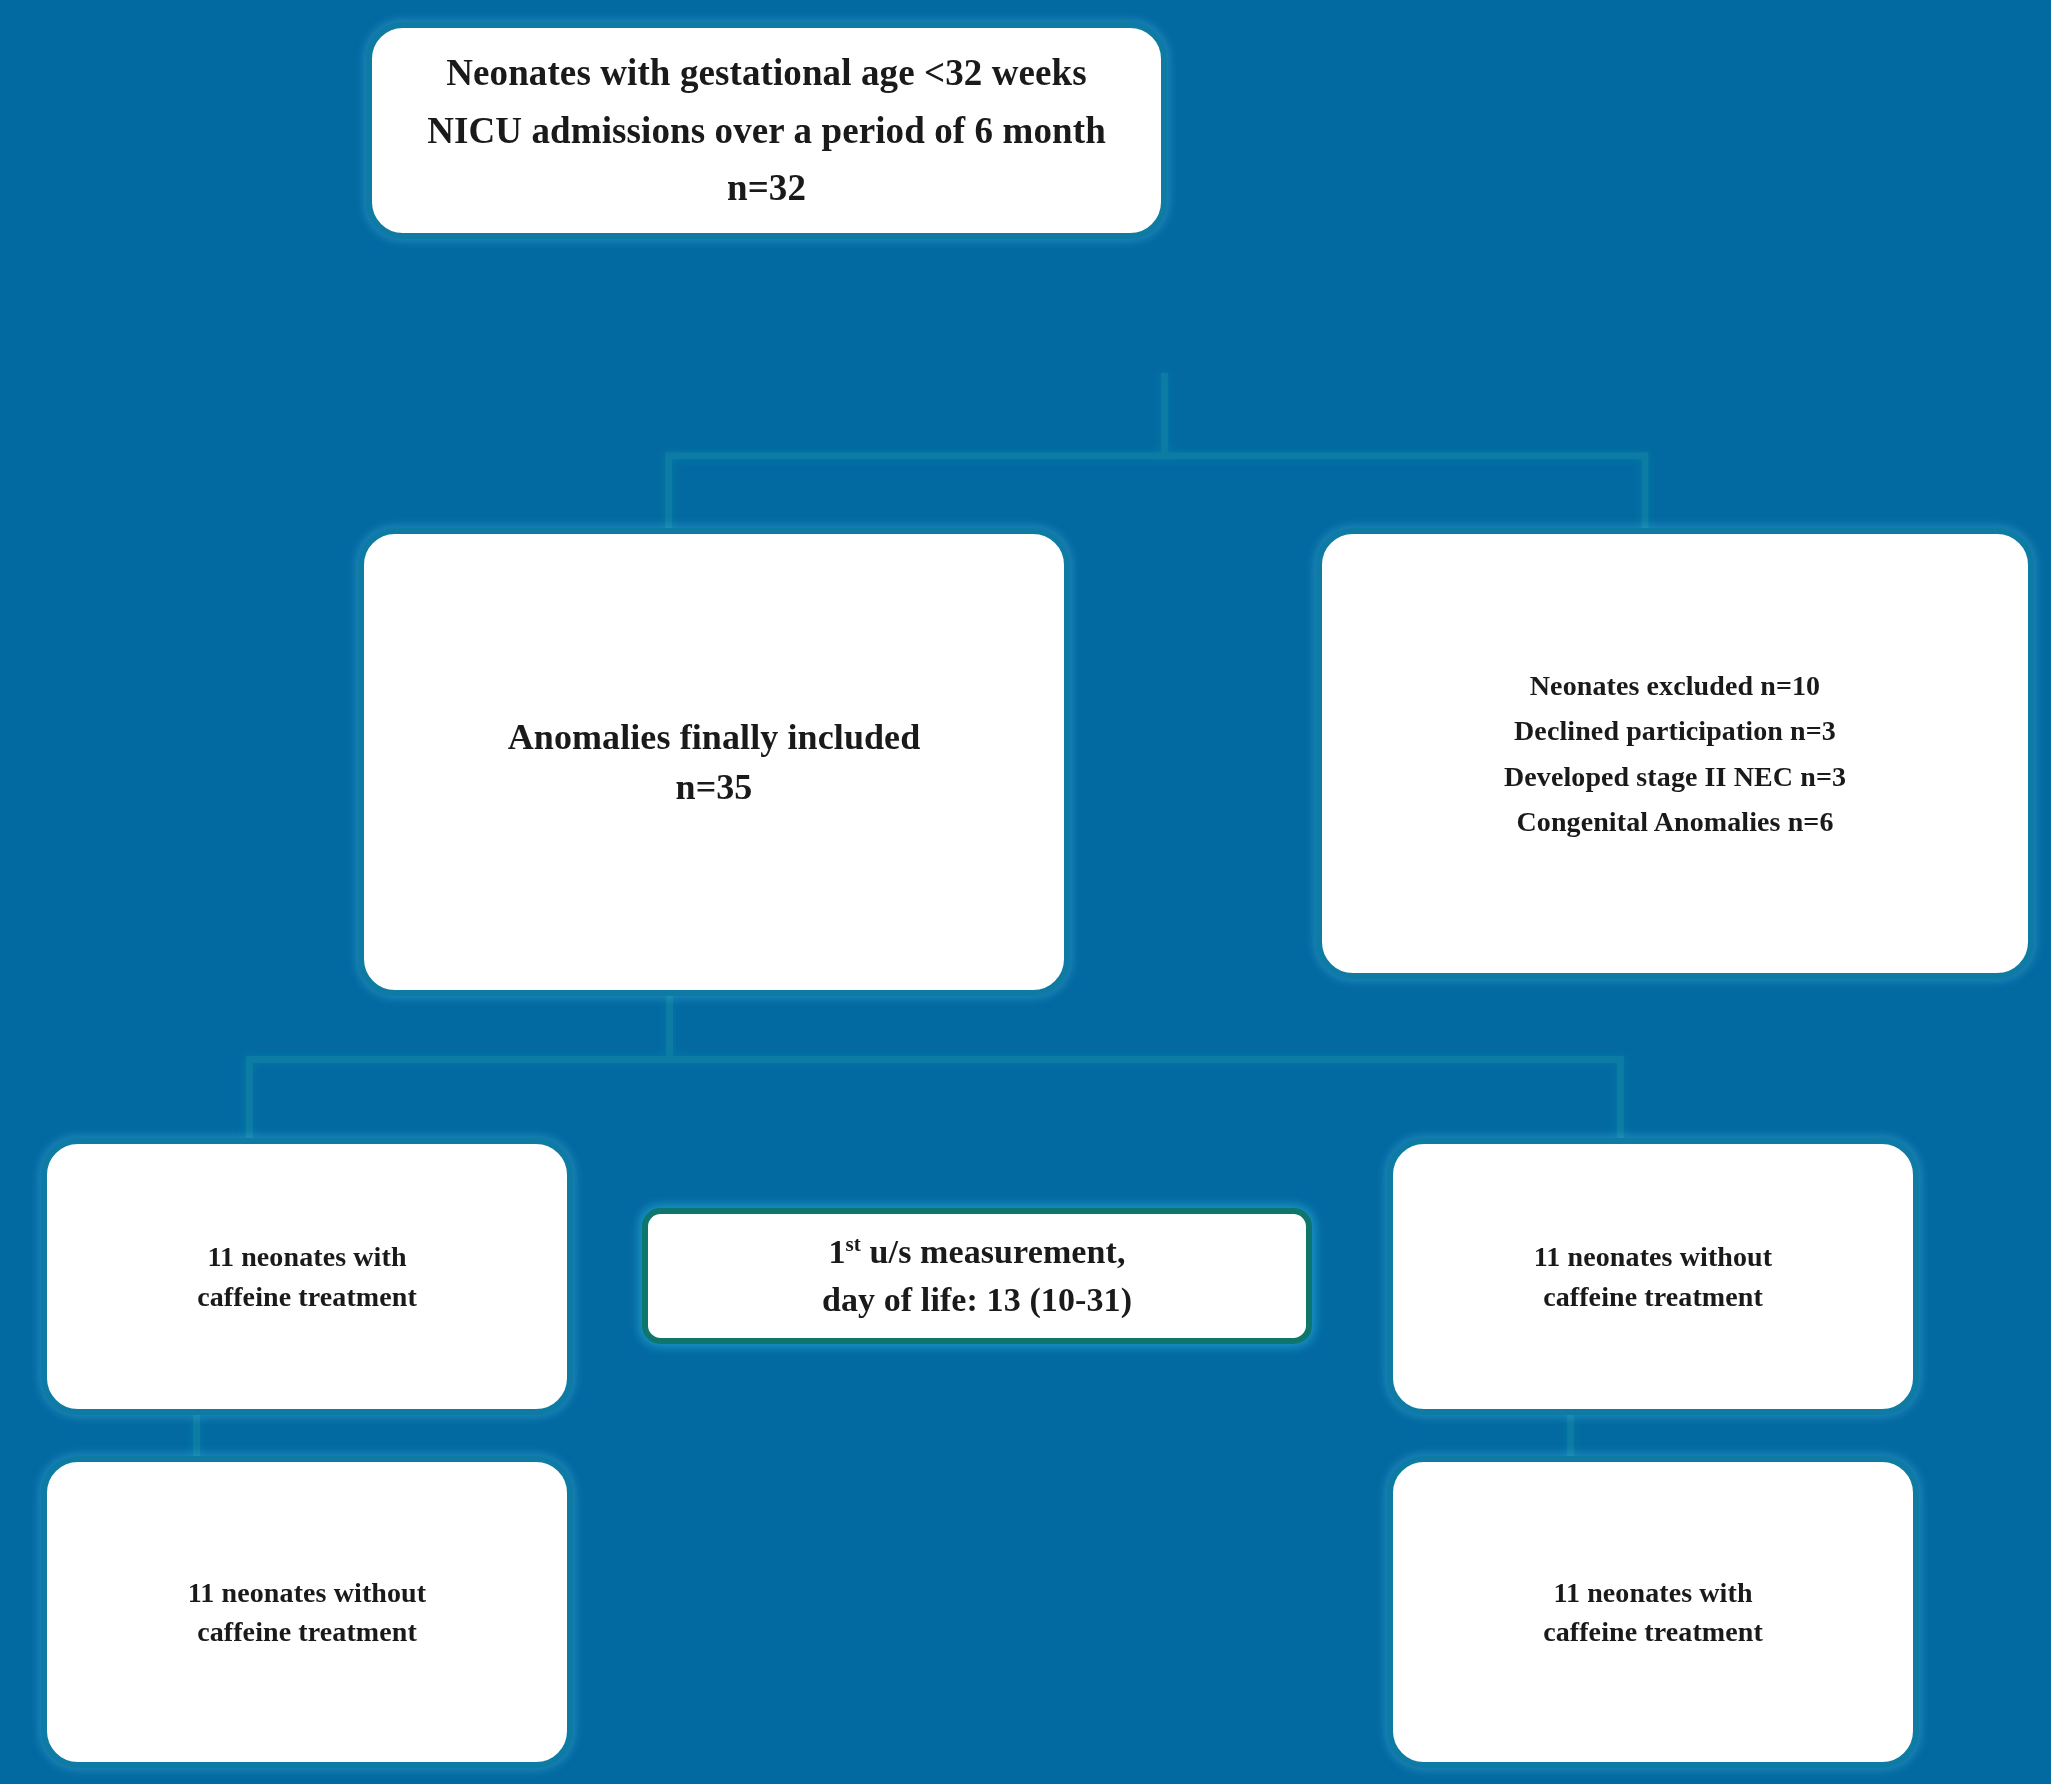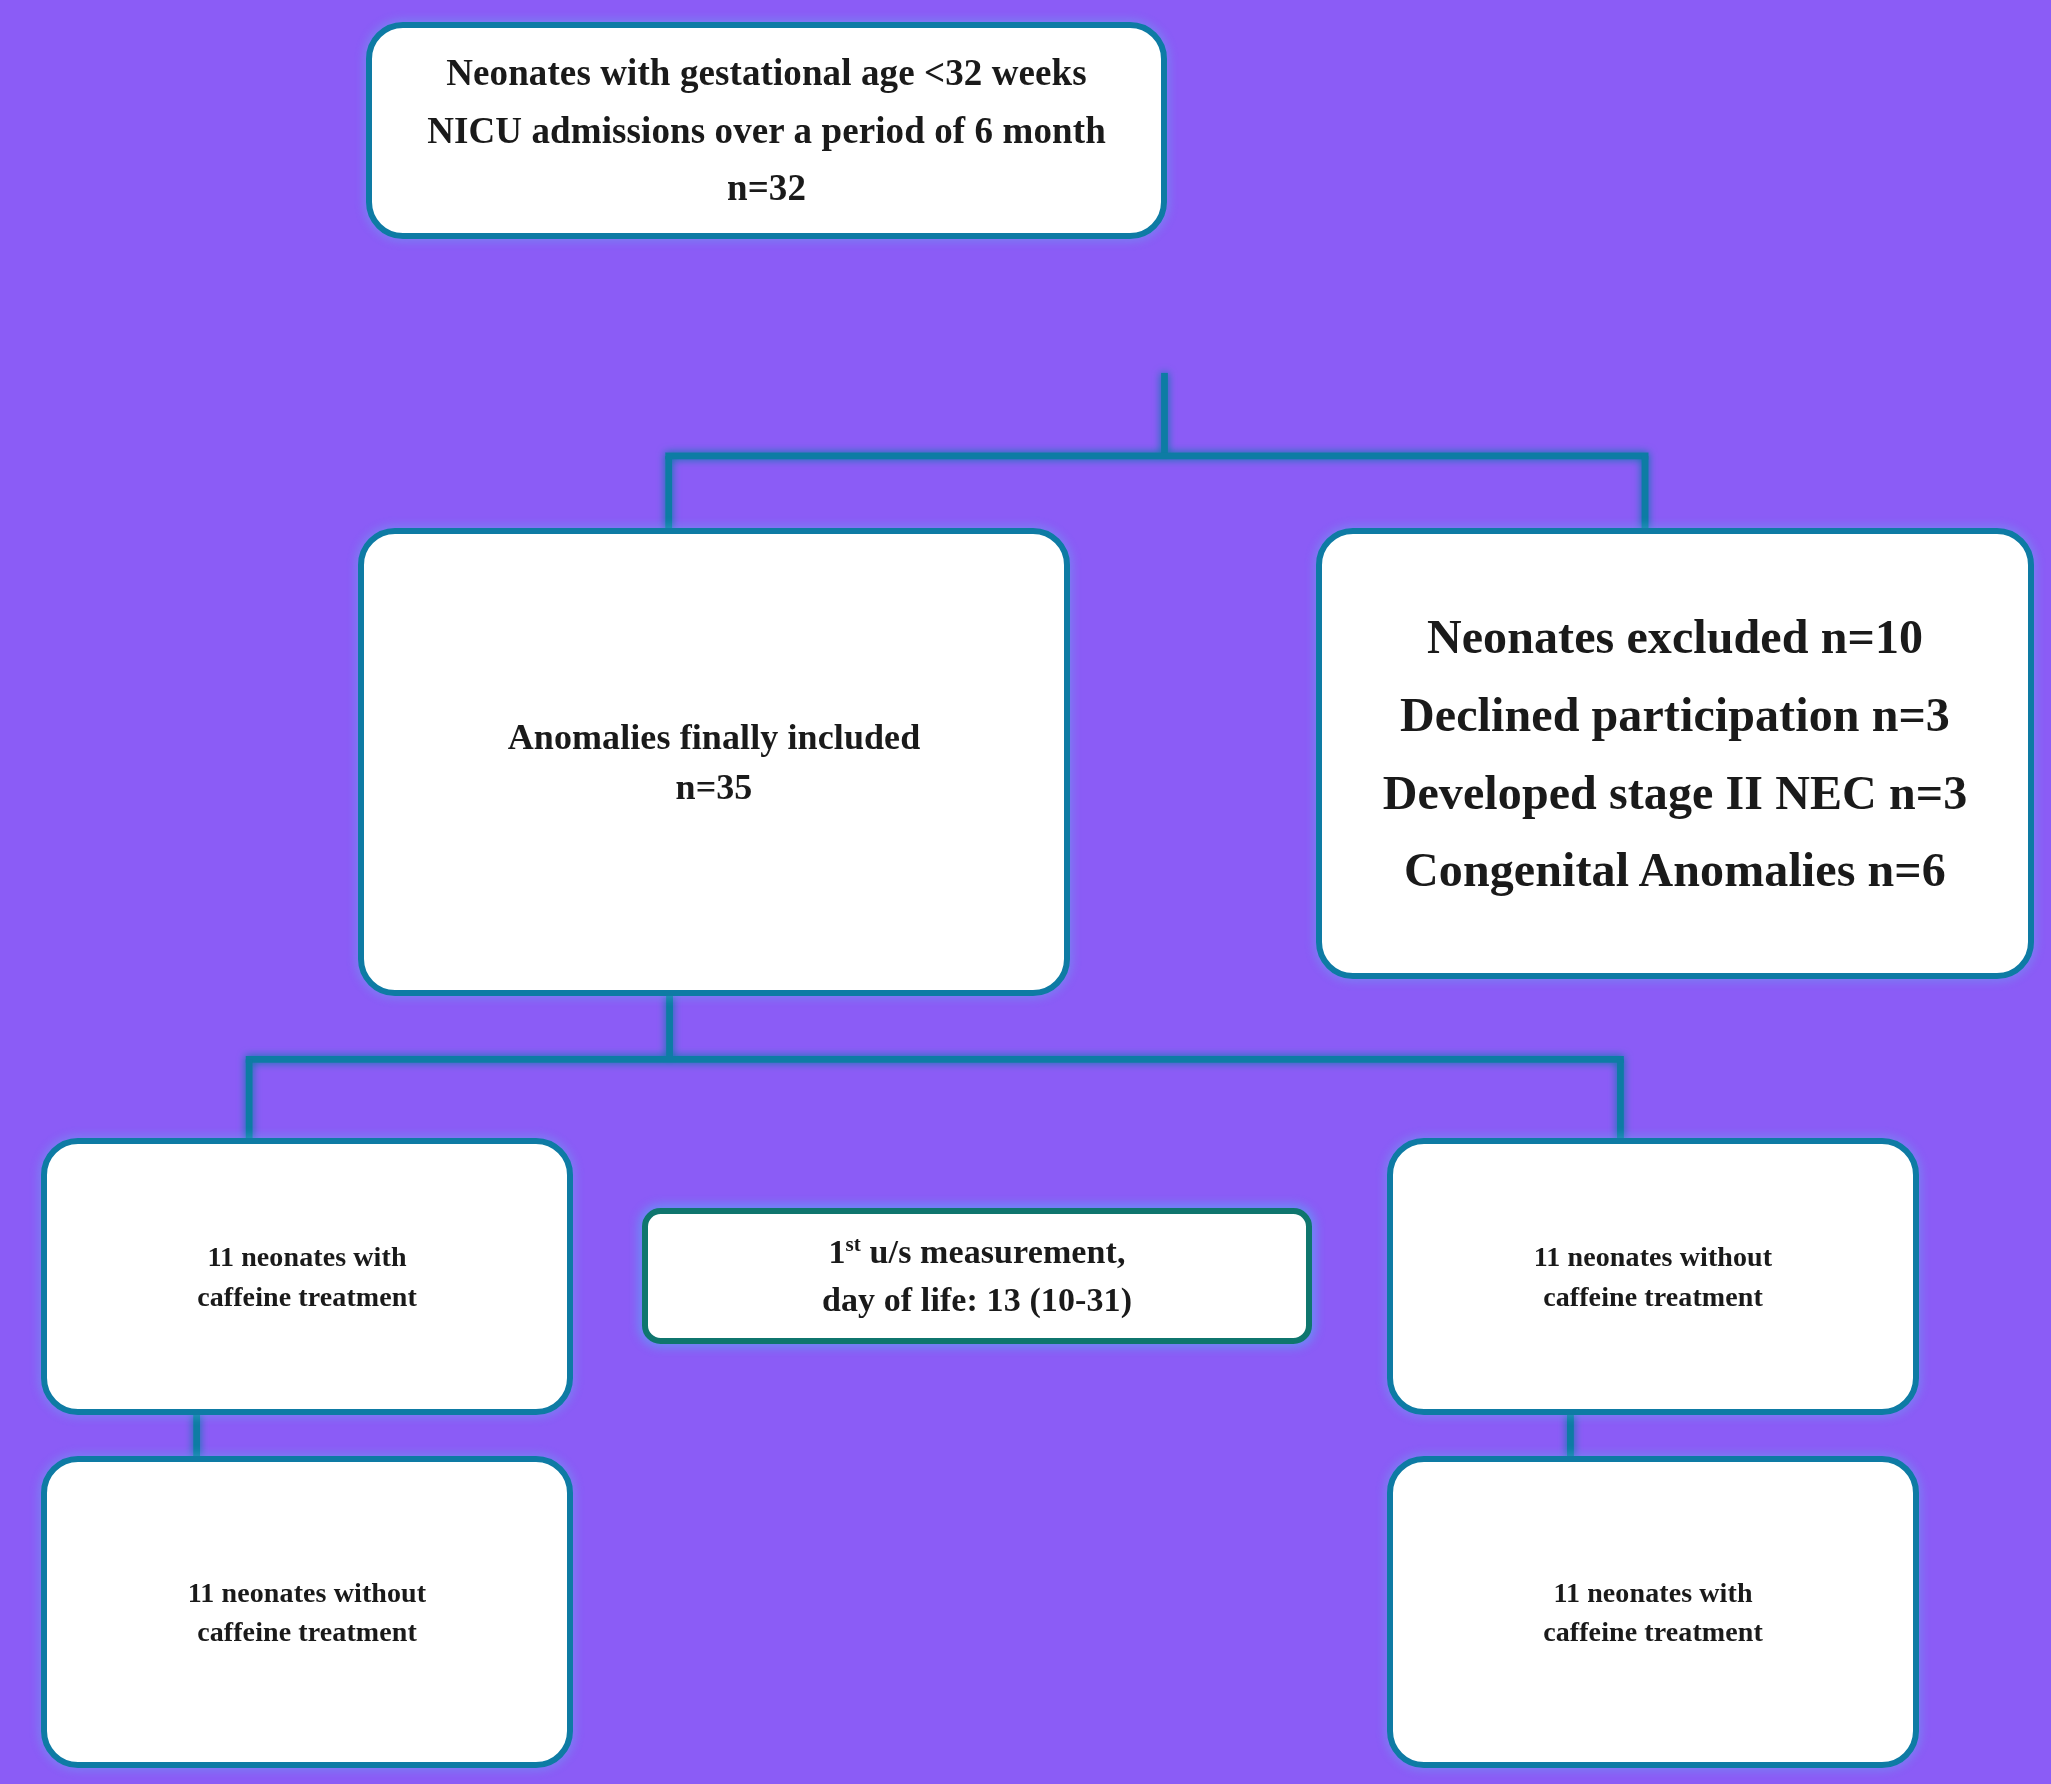--- a/index.html
+++ b/index.html
@@ -4,21 +4,21 @@
 <style>
   html, body {
     margin: 0;
     padding: 0;
     background: #ffffff;
   }
   #flow-root {
     position: relative;
     width: 2051px;
     height: 1784px;
-    background: #8b5cf6;
+    background: #0369a1;
     font-family: "Liberation Serif", "DejaVu Serif", serif;
     overflow: hidden;
   }
   
   #connectors {
     position: absolute;
     left: 0; top: 0;
     width: 2051px;
     height: 1784px;
     pointer-events: none;
@@ -45,21 +45,21 @@
   .node.accent {
     border: 6px solid #0f766e;
     border-radius: 18.6px;
     box-shadow: 0 0 9.3px 3.4px rgba(60,210,245,0.38);
   }
   .line {
     display: block;
     white-space: nowrap;
   }
   .ln-top    { font-size: 37px; line-height: 1.55; }
-  .ln-excl   { font-size: 48px; line-height: 1.62; }
+  .ln-excl   { font-size: 28px; line-height: 1.62; }
   .ln-incl   { font-size: 36px; line-height: 1.40; }
   .ln-leaf   { font-size: 28px; line-height: 1.40; }
   .ln-meas   { font-size: 34px; line-height: 1.40; }
   sup {
     font-size: 0.62em;
     vertical-align: super;
     line-height: 0;
   }
 </style>
 </head>

